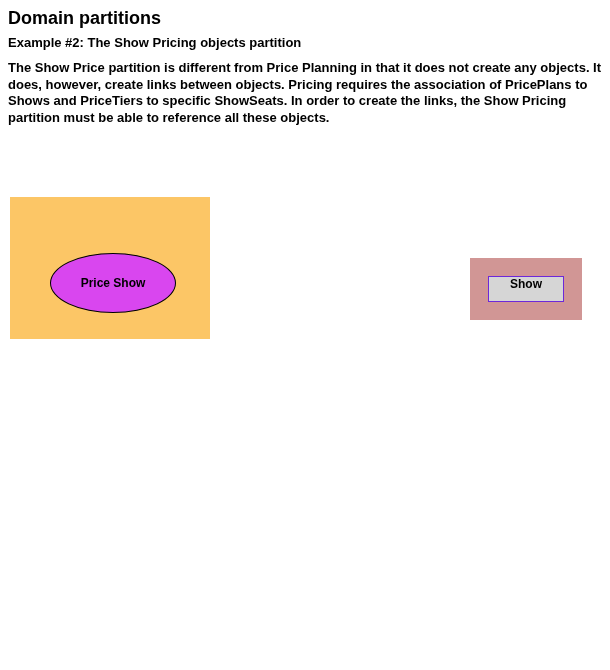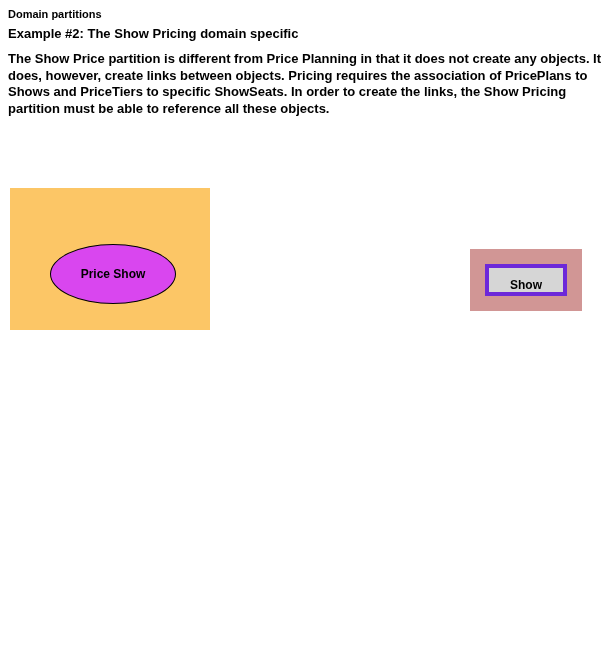--- a/index.html
+++ b/index.html
@@ -7,21 +7,21 @@
     padding: 8px;
     font-family: "Segoe UI", "Myriad Pro", Arial, sans-serif;
     font-size: 13px;
     color: #000;
     width: 610px;
     box-sizing: border-box;
     font-stretch: condensed;
   }
   .title {
     font-weight: 700;
-    font-size: 11px;
+    font-size: 18px;
     margin-bottom: 6px;
   }
   .subtitle {
     font-weight: 700;
     font-size: 13px;
     margin-bottom: 10px;
   }
   .body-text {
     font-weight: 700;
     font-size: 13px;
@@ -72,33 +72,33 @@
     height: 62px;
     background: #d19695;
     display: flex;
     align-items: center;
     justify-content: center;
   }
   .class-box {
     width: 74px;
     height: 24px;
     background: #d6d6d6;
-    border: 4px solid #6d28d9;
+    border: 1px solid #6d28d9;
     display: flex;
-    align-items: flex-end;
+    align-items: flex-start;
     justify-content: center;
     font-weight: 700;
     font-size: 12px;
   }
 </style>
 </head>
 <body>
 
 <div class="title">Domain partitions</div>
-<div class="subtitle">Example #2:  The Show Pricing domain specific</div>
+<div class="subtitle">Example #2:  The Show Pricing objects partition</div>
 <div class="body-text">The Show Price partition is different from Price Planning in that it does not create any objects.  It does, however, create links between objects.  Pricing requires the association of PricePlans to Shows and PriceTiers to specific ShowSeats.  In order to create the links, the Show Pricing partition must be able to reference all these objects.</div>
 
 <div class="diagram-area">
   <div class="partition-box">
     <div class="usecase-ellipse">
       <span>Price Show</span>
     </div>
   </div>
   <div class="ref-panel">
     <div class="class-box">

